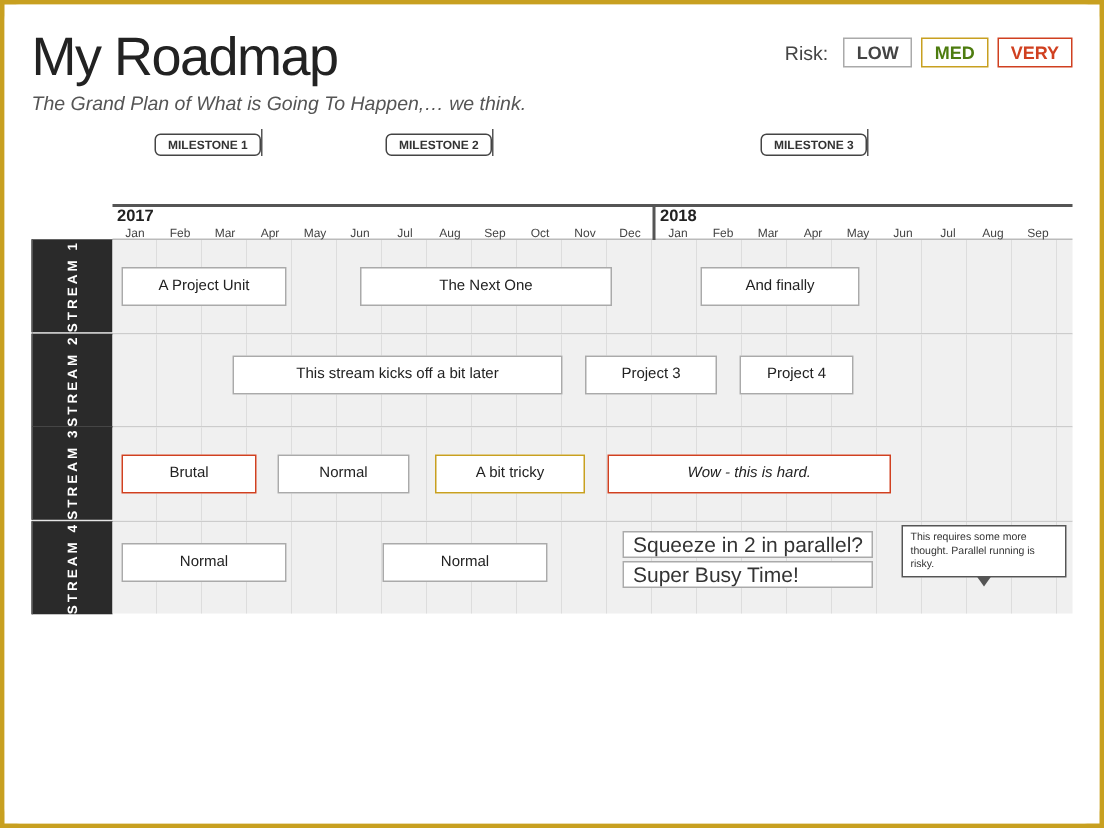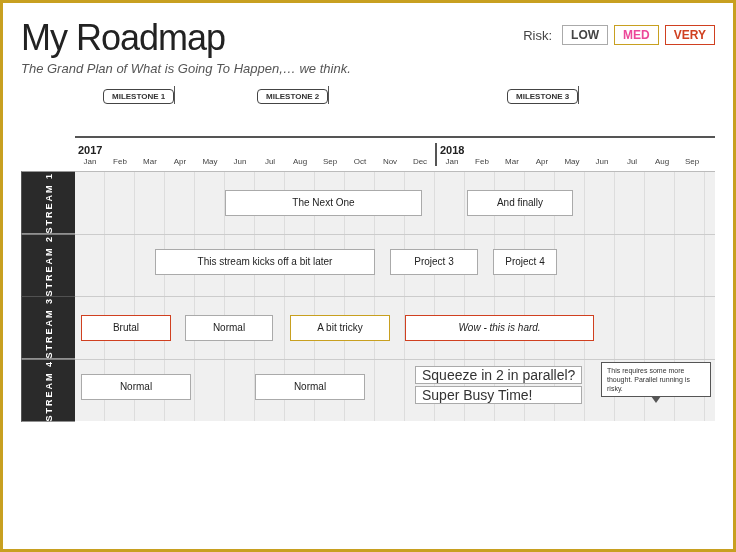--- a/index.html
+++ b/index.html
@@ -22,21 +22,21 @@
     
     .header { display: flex; align-items: flex-start; justify-content: space-between; margin-bottom: 4px; }
     .title { font-size: 36px; font-weight: 300; color: #222; letter-spacing: -1px; }
     .subtitle { font-size: 13px; color: #555; font-style: italic; margin-top: 2px; }
     .risk-block { display: flex; align-items: center; gap: 6px; margin-top: 8px; }
     .risk-label { font-size: 13px; color: #444; margin-right: 4px; }
     .risk-badge {
       font-size: 12px; font-weight: bold; padding: 2px 8px;
       border: 1.5px solid #aaa; color: #444; background: #fff;
     }
-    .risk-badge.med { border-color: #c8a020; color: #ec4899; }
+    .risk-badge.med { border-color: #c8a020; color: #4d7c0f; }
     .risk-badge.high { border-color: #d04020; color: #d04020; }
 
     
     .timeline-section { margin-top: 8px; }
     .milestones-row { display: flex; position: relative; height: 52px; margin-left: 54px; }
     .milestone {
       position: absolute;
       display: flex; flex-direction: row; align-items: flex-end;
     }
     .milestone-bubble {
@@ -44,21 +44,21 @@
       font-size: 8px; font-weight: bold; color: #333; background: #fff;
       white-space: nowrap;
     }
     .milestone-line {
       width: 1px; height: 18px; background: #555; margin-top: 2px;
     }
 
     .axis-row {
       display: flex; align-items: center;
       border-top: 2px solid #555; border-bottom: 1.5px solid #bbb;
-      margin-left: 54px; height: 36px;
+      margin-left: 54px; height: 24px;
     }
     .month { font-size: 8px; color: #444; width: 30px; text-align: center; }
 
     
     .streams { margin-top: 0; }
     .stream-row {
       display: flex; align-items: stretch;
       border-bottom: 1px solid #ccc; min-height: 54px;
     }
     .stream-label {
@@ -178,40 +178,43 @@
         </div>
       </div>
     </div>
   </div>
 
   <div class="streams">
 
     <div class="stream-row">
       <div class="stream-label">STREAM 1</div>
       <div class="stream-content">
-        <div class="bar" style="left:150px; width:197px;">
+        <div class="bar" style="left:6px; width:110px;">
+          <span>A Project Unit</span>
+        </div>
+        <div class="bar" style="left:165px; width:168px;">
           <span>The Next One</span>
         </div>
         <div class="bar" style="left:392px; width:106px;">
           <span>And finally</span>
         </div>
       </div>
     </div>
 
     <div class="stream-row">
       <div class="stream-label">STREAM 2</div>
       <div class="stream-content" style="position:relative;">
 
         <div class="bar" style="left:80px; width:220px; top:14px;">
           <span>This stream kicks off a bit later</span>
         </div>
         <div class="bar" style="left:315px; width:88px; top:14px;">
           <span>Project 3</span>
         </div>
-        <div class="bar" style="left:418px; width:64px; top:14px;">
+        <div class="bar" style="left:418px; width:76px; top:14px;">
           <span>Project 4</span>
         </div>
       </div>
     </div>
 
     <div class="stream-row">
       <div class="stream-label">STREAM 3</div>
       <div class="stream-content">
         <div class="bar red" style="left:6px; width:90px;">
           <span>Brutal</span>

